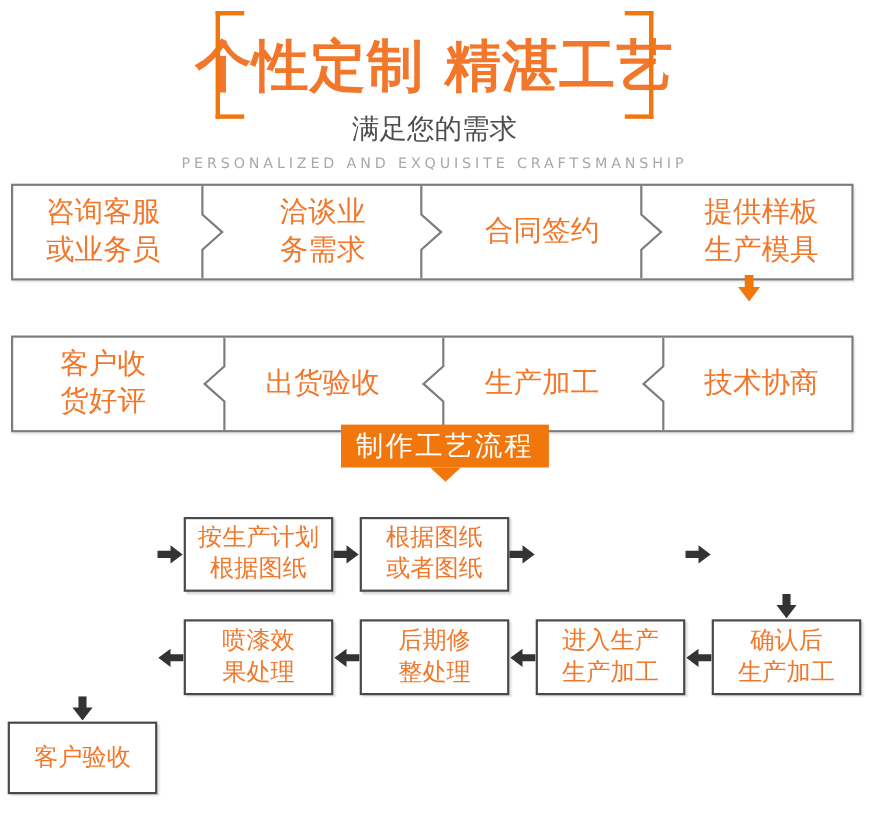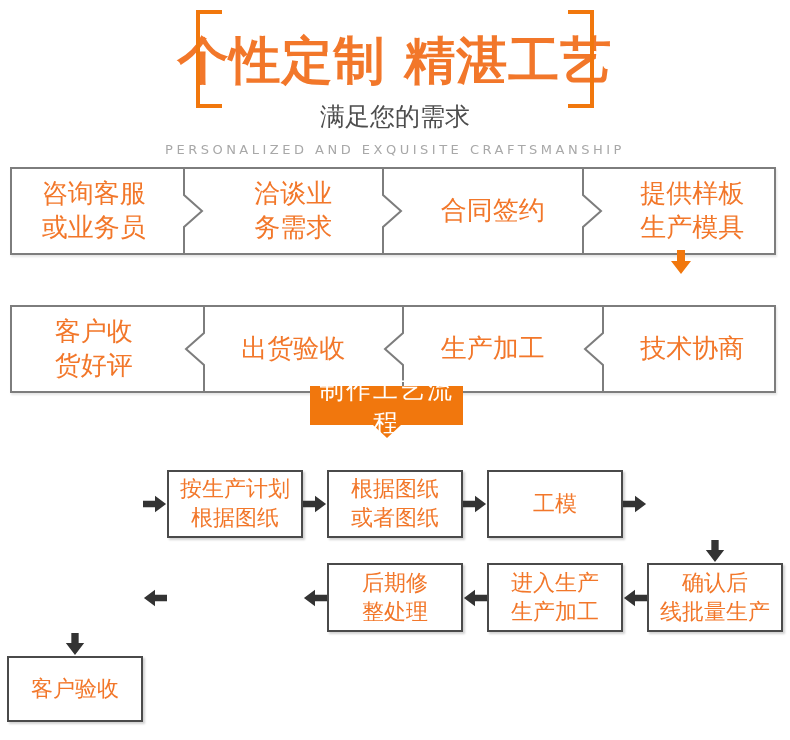--- a/index.html
+++ b/index.html
@@ -29,21 +29,21 @@
     flex:1;display:flex;align-items:center;justify-content:center;text-align:center;
     font-size:26px;line-height:1.3;color:var(--text-orange,#f2772a);white-space:pre-line;
   }
   .chev{flex:0 0 36px;width:36px;height:84px;color:var(--band-border-gray,#7d7d7d);}
   .chev polyline{fill:#fff;stroke:currentColor;stroke-width:2;}
 
   
   .oarrow{position:absolute;left:671px;top:250px;width:20px;height:24px;color:var(--accent-orange,#f1770d);}
 
   
-  .banner{position:absolute;left:310px;top:386px;width:153px;text-align:center;}
+  .banner{position:absolute;left:310px;top:386px;width:189px;text-align:center;}
   .banner-box{
     height:39px;background:var(--accent-orange,#f1770d);color:#fff;font-size:25px;
     display:flex;align-items:center;justify-content:center;letter-spacing:2px;
   }
   .banner-pointer{
     width:0;height:0;margin:0 auto;
     border-left:14px solid transparent;border-right:14px solid transparent;
     border-top:13px solid var(--accent-orange,#f1770d);
   }
 
@@ -136,59 +136,60 @@
           <path d="M0,6.5 h13 v-5.5 l12,9 -12,9 v-5.5 H0 z" fill="currentColor"></path>
         </svg>
       </div>
     <div class="pbox gc5 gr1">根据图纸
 或者图纸</div>
     <div class="harrow gc6 gr1">
         <svg width="24" height="20" viewBox="0 0 26 20">
           <path d="M0,6.5 h13 v-5.5 l12,9 -12,9 v-5.5 H0 z" fill="currentColor"></path>
         </svg>
       </div>
-    <div class="pbox gc7 gr1">工模</div>
     <div class="harrow gc8 gr1">
         <svg width="24" height="20" viewBox="0 0 26 20">
           <path d="M0,6.5 h13 v-5.5 l12,9 -12,9 v-5.5 H0 z" fill="currentColor"></path>
         </svg>
       </div>
 
     <div class="varrow gc9 gr2">
         <svg width="20" height="22" viewBox="0 0 20 24">
           <path d="M6,0 h8 v11 h6 L10,24 0,11 h6 z" fill="currentColor"></path>
         </svg>
       </div>
 
     <div class="harrow gc2 gr3">
         <svg width="24" height="20" viewBox="0 0 26 20">
           <path d="M26,6.5 h-13 v-5.5 l-12,9 12,9 v-5.5 H26 z" fill="currentColor"></path>
         </svg>
       </div>
+    <div class="pbox gc3 gr3">喷漆效
+果处理</div>
     <div class="harrow gc4 gr3">
         <svg width="24" height="20" viewBox="0 0 26 20">
           <path d="M26,6.5 h-13 v-5.5 l-12,9 12,9 v-5.5 H26 z" fill="currentColor"></path>
         </svg>
       </div>
     <div class="pbox gc5 gr3">后期修
 整处理</div>
     <div class="harrow gc6 gr3">
         <svg width="24" height="20" viewBox="0 0 26 20">
           <path d="M26,6.5 h-13 v-5.5 l-12,9 12,9 v-5.5 H26 z" fill="currentColor"></path>
         </svg>
       </div>
     <div class="pbox gc7 gr3">进入生产
 生产加工</div>
     <div class="harrow gc8 gr3">
         <svg width="24" height="20" viewBox="0 0 26 20">
           <path d="M26,6.5 h-13 v-5.5 l-12,9 12,9 v-5.5 H26 z" fill="currentColor"></path>
         </svg>
       </div>
     <div class="pbox gc9 gr3">确认后
-线批量生产</div>
+生产加工</div>
 
     <div class="varrow gc1 gr4">
         <svg width="20" height="22" viewBox="0 0 20 24">
           <path d="M6,0 h8 v11 h6 L10,24 0,11 h6 z" fill="currentColor"></path>
         </svg>
       </div>
 
     <div class="pbox gc1 gr5">客户验收</div>
   </div>
 

